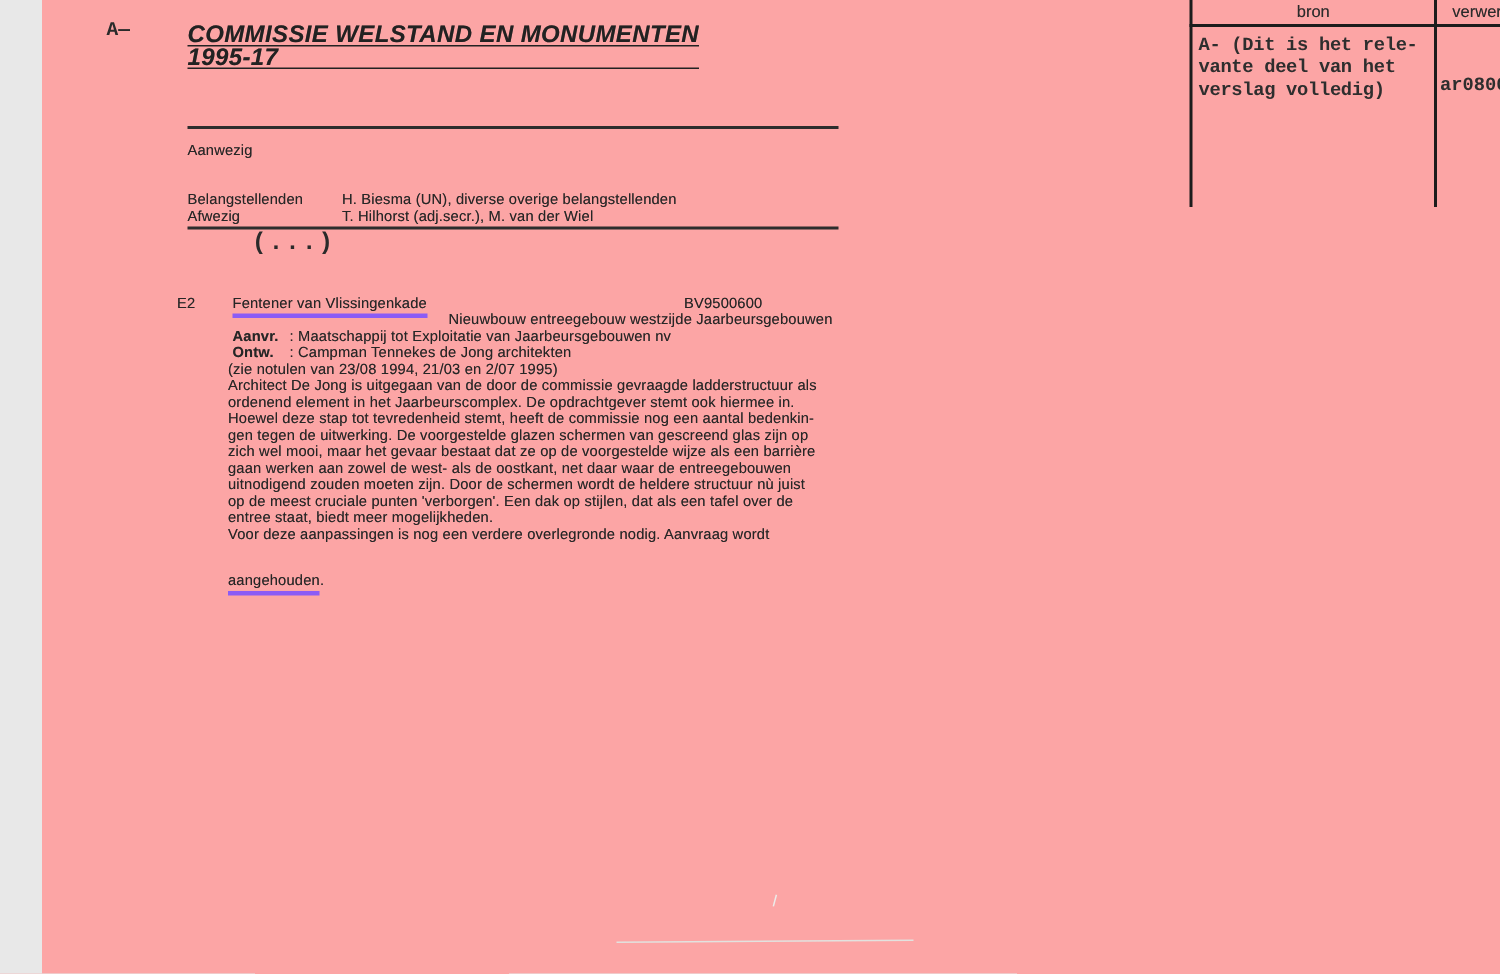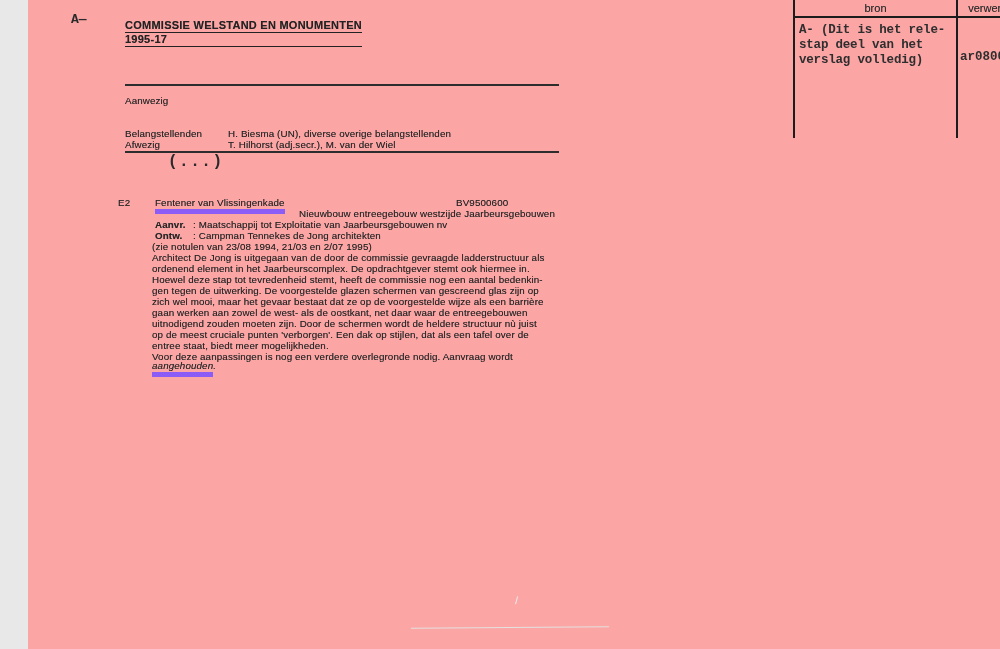--- a/index.html
+++ b/index.html
@@ -29,29 +29,30 @@
     font-family: "Liberation Mono", monospace;
     font-weight: bold;
     font-size: 13px;
     color: #2a2a2a;
   }
 
   
   .title-block { left: 97px; top: 15px; }
   .title-line {
     display: inline-block;
-    font-size: 11px;
+    font-size: 16px;
     font-weight: bold;
     letter-spacing: 0.25px;
     line-height: 11px;
     border-bottom: 1.6px solid #222;
     padding-bottom: 1px;
     margin-bottom: 1px;
     color: #222;
     text-shadow: 0 0 0.3px rgba(40,40,40,0.5);
+    font-style: italic;
   }
   .title-block .row2 { display: block; }
 
   .intro { left: 97px; top: 48px; width: 440px; }
 
   .rule {
     left: 97px; width: 434px; height: 2px;
     background: #2d2d2d;
   }
   .rule1 { top: 84px; }
@@ -69,31 +70,31 @@
     font-size: 16px;
     letter-spacing: 1.5px;
     color: #2a2a2a;
   }
 
   
   .item-number { left: 90px; top: 197px; }
   .item-title-line { left: 127px; top: 197px; }
   .underlined {
     display: inline-block;
-    border-bottom: 5px solid #8b5cf6;
+    border-bottom: 3px solid #8b5cf6;
     padding-bottom: 0.5px;
   }
   .case-number { left: 428px; top: 197px; }
   .item-subtitle { left: 127px; top: 208px; width: 400px; text-align: right; }
   .meta-line1 { left: 127px; top: 219px; width: 400px; }
   .meta-line2 { left: 127px; top: 230px; width: 400px; }
   .meta-label { display: inline-block; width: 38px; font-weight: bold; }
   .ref-note { left: 124px; top: 241px; width: 400px; }
   .item-body { left: 124px; top: 252px; width: 400px; }
-  .decision-line { left: 124px; top: 360px; width: 400px; font-style: italic; }
+  .decision-line { left: 124px; top: 382px; width: 400px; }
 
   
   .stamp-vline { top: 0; width: 2px; height: 138px; background: #1c1c1c; }
   .stamp-vline.left { left: 765px; }
   .stamp-vline.mid { left: 928px; }
   .stamp-hline { left: 765px; top: 16px; width: 225px; height: 2px; background: #1c1c1c; }
   .stamp-hdr {
     top: 2px;
     font-size: 11px;
     color: #2b2b2b;
@@ -139,21 +140,21 @@
 <body>
 
 <div class="page">
 
   <div class="abs stamp-vline left"></div>
   <div class="abs stamp-vline mid"></div>
   <div class="abs stamp-hline"></div>
   <div class="abs stamp-hdr bron">bron</div>
   <div class="abs stamp-hdr verwerkt">verwerkt</div>
   <div class="abs stamp-note pre">A- (Dit is het rele-
-stap deel van het
+vante deel van het
 verslag volledig)</div>
   <div class="abs stamp-code">ar0800</div>
 
   <div class="abs margin-mark">A—</div>
 
   <div class="abs title-block">
     <span class="title-line">COMMISSIE WELSTAND EN MONUMENTEN</span>
     <span class="title-line row2">1995-17</span>
   </div>
 

